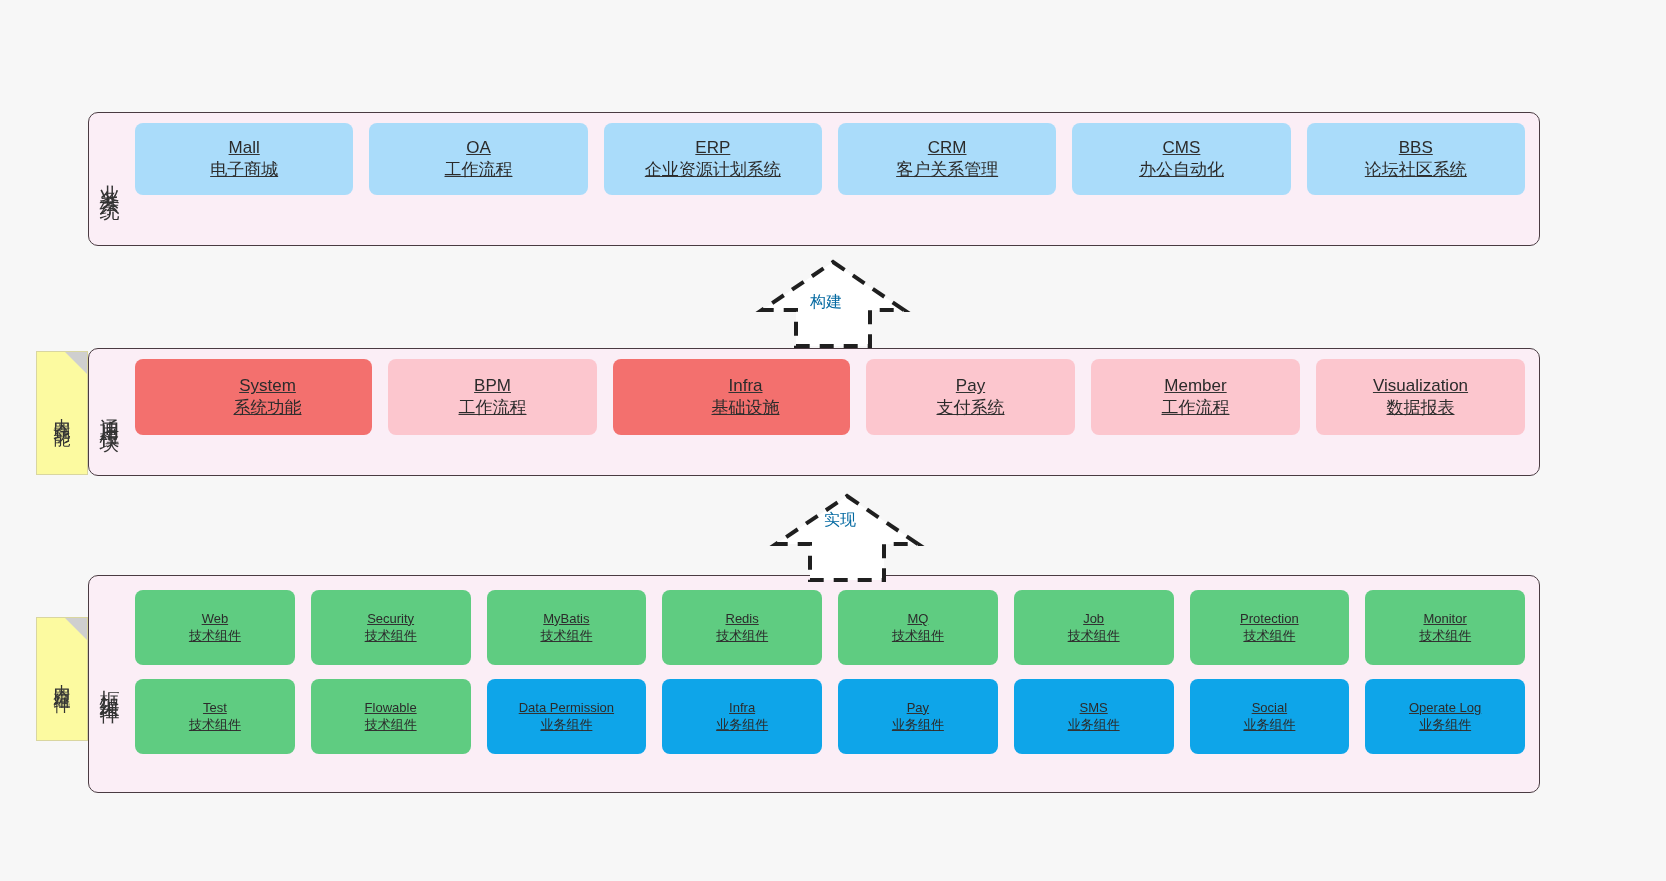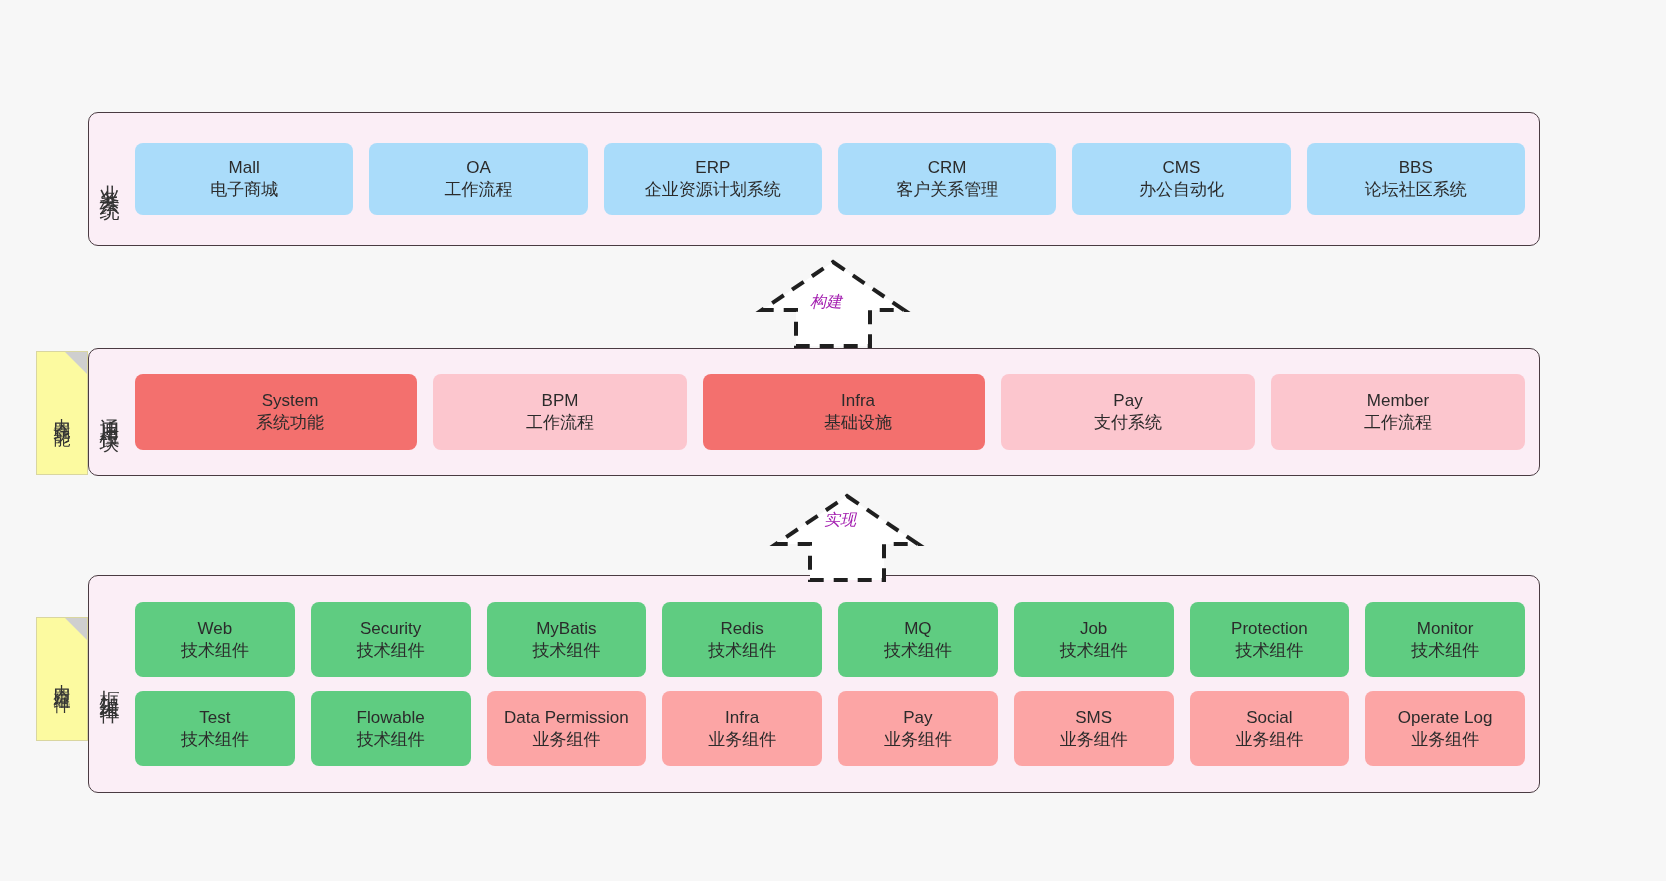--- a/index.html
+++ b/index.html
@@ -34,23 +34,24 @@
     font-size:20px;
     letter-spacing:5px;
     color:#333;
     line-height:1;
     user-select:none;
   }
   .layer-body{
     flex:1 1 auto;
     display:flex;
     flex-direction:column;
-    justify-content:center;
+    justify-content:flex-start;
     gap:15px;
     padding:14px 14px 14px 4px;
+    text-decoration:underline;
   }
   .row{
     display:flex;
     gap:16px;
     align-items:stretch;
   }
   .cell{
     flex:1 1 0;
     border-radius:8px;
     display:flex;
@@ -65,34 +66,34 @@
     box-sizing:border-box;
   }
   .cell .en{display:block;}
   .cell .cn{display:block;}
 
   
   .c-blue      {background:#aadcfa;}
   .c-red       {background:#f3706e;padding-left:32px;}
   .c-pink      {background:#fcc6ce;}
   .c-green     {background:#5fcc81;}
-  .c-greenlite {background:#fca5a5;}
+  .c-greenlite {background:#0ea5e9;}
 
   
   #layer-business{left:88px;  top:112px; width:1452px; height:134px;}
   #layer-business .layer-body{padding-top:10px;padding-bottom:10px;}
   #layer-business .cell{height:72px;}
 
   #layer-common{left:88px;  top:348px; width:1452px; height:128px;}
   #layer-common .layer-body{padding-top:10px;padding-bottom:10px;}
   #layer-common .cell{height:76px;}
 
   #layer-framework{left:88px; top:575px; width:1452px; height:218px;}
   #layer-framework .layer-body{padding-top:14px;padding-bottom:14px;gap:14px;}
-  #layer-framework .cell{height:75px;font-size:17px;}
+  #layer-framework .cell{height:75px;font-size:13px;}
 
   
   .note{
     position:absolute;
     width:52px;
     background:#fcfaa0;
     border:1px solid #d9d6a0;
     box-sizing:border-box;
     display:flex;
     align-items:center;
@@ -114,25 +115,24 @@
   }
   #note-common{left:36px; top:351px; height:124px;}
   #note-framework{left:36px; top:617px; height:124px;}
 
   
   .gen-arrow{position:absolute;z-index:2;}
   .gen-arrow svg{display:block;overflow:visible;}
   .gen-arrow .arrow-label{
     position:absolute;
     font-size:16px;
-    color:#a21caf;
+    color:#0369a1;
     background:transparent;
     white-space:nowrap;
     line-height:1;
-    font-style:italic;
   }
   #arrow-build{left:758px; top:258px; width:150px; height:90px;}
   #arrow-build .arrow-label{left:52px; top:36px;}
   #arrow-impl{left:772px; top:492px; width:150px; height:90px;}
   #arrow-impl .arrow-label{left:52px; top:20px;}
 </style>
 </head>
 <body>
 
 <div class="canvas">
@@ -198,20 +198,24 @@
           <span class="cn">基础设施</span>
         </div>
         <div class="cell c-pink">
           <span class="en">Pay</span>
           <span class="cn">支付系统</span>
         </div>
         <div class="cell c-pink">
           <span class="en">Member</span>
           <span class="cn">工作流程</span>
         </div>
+        <div class="cell c-pink">
+          <span class="en">Visualization</span>
+          <span class="cn">数据报表</span>
+        </div>
       </div>
     </div>
   </div>
 
   <div class="gen-arrow" id="arrow-impl">
     <svg width="150" height="90" viewBox="0 0 150 90" aria-hidden="true">
       <path d="M75 4 L146 52 L112 52 L112 88 L38 88 L38 52 L4 52 Z" fill="#ffffff" stroke="#1f1f1f" stroke-width="4" stroke-dasharray="14,10" stroke-linejoin="miter"></path>
     </svg>
     <span class="arrow-label">实现</span>
   </div>

